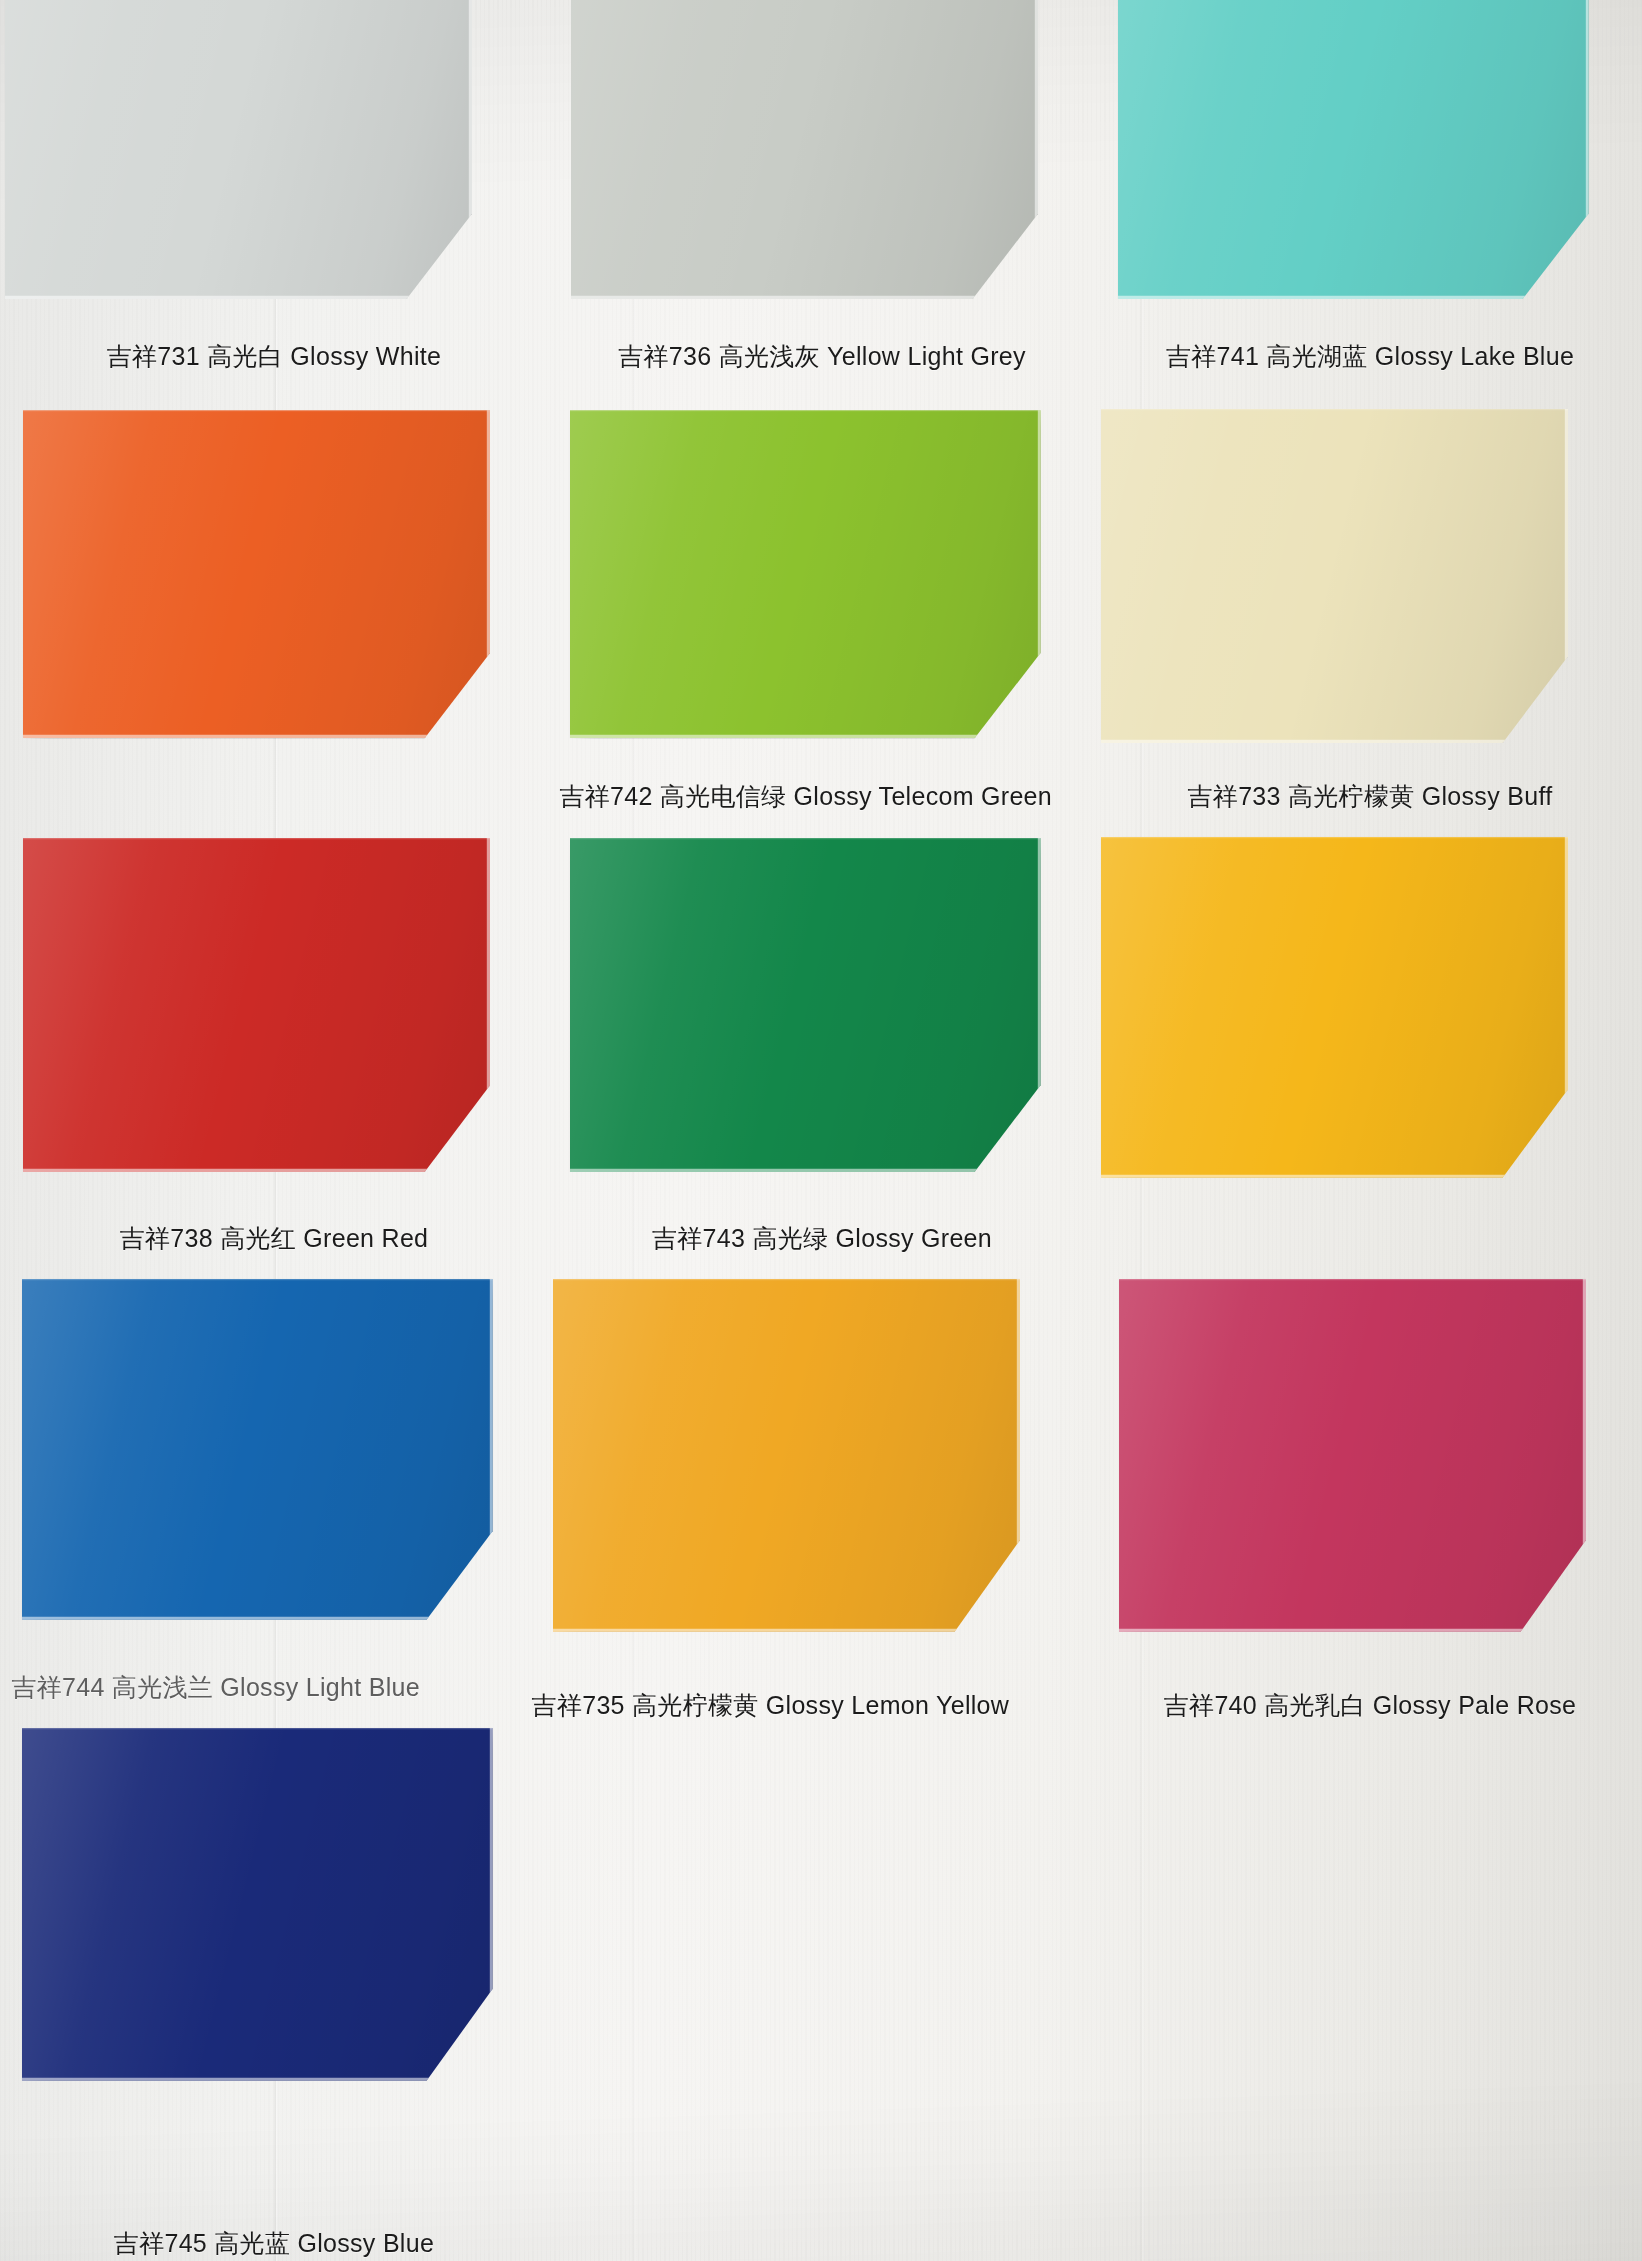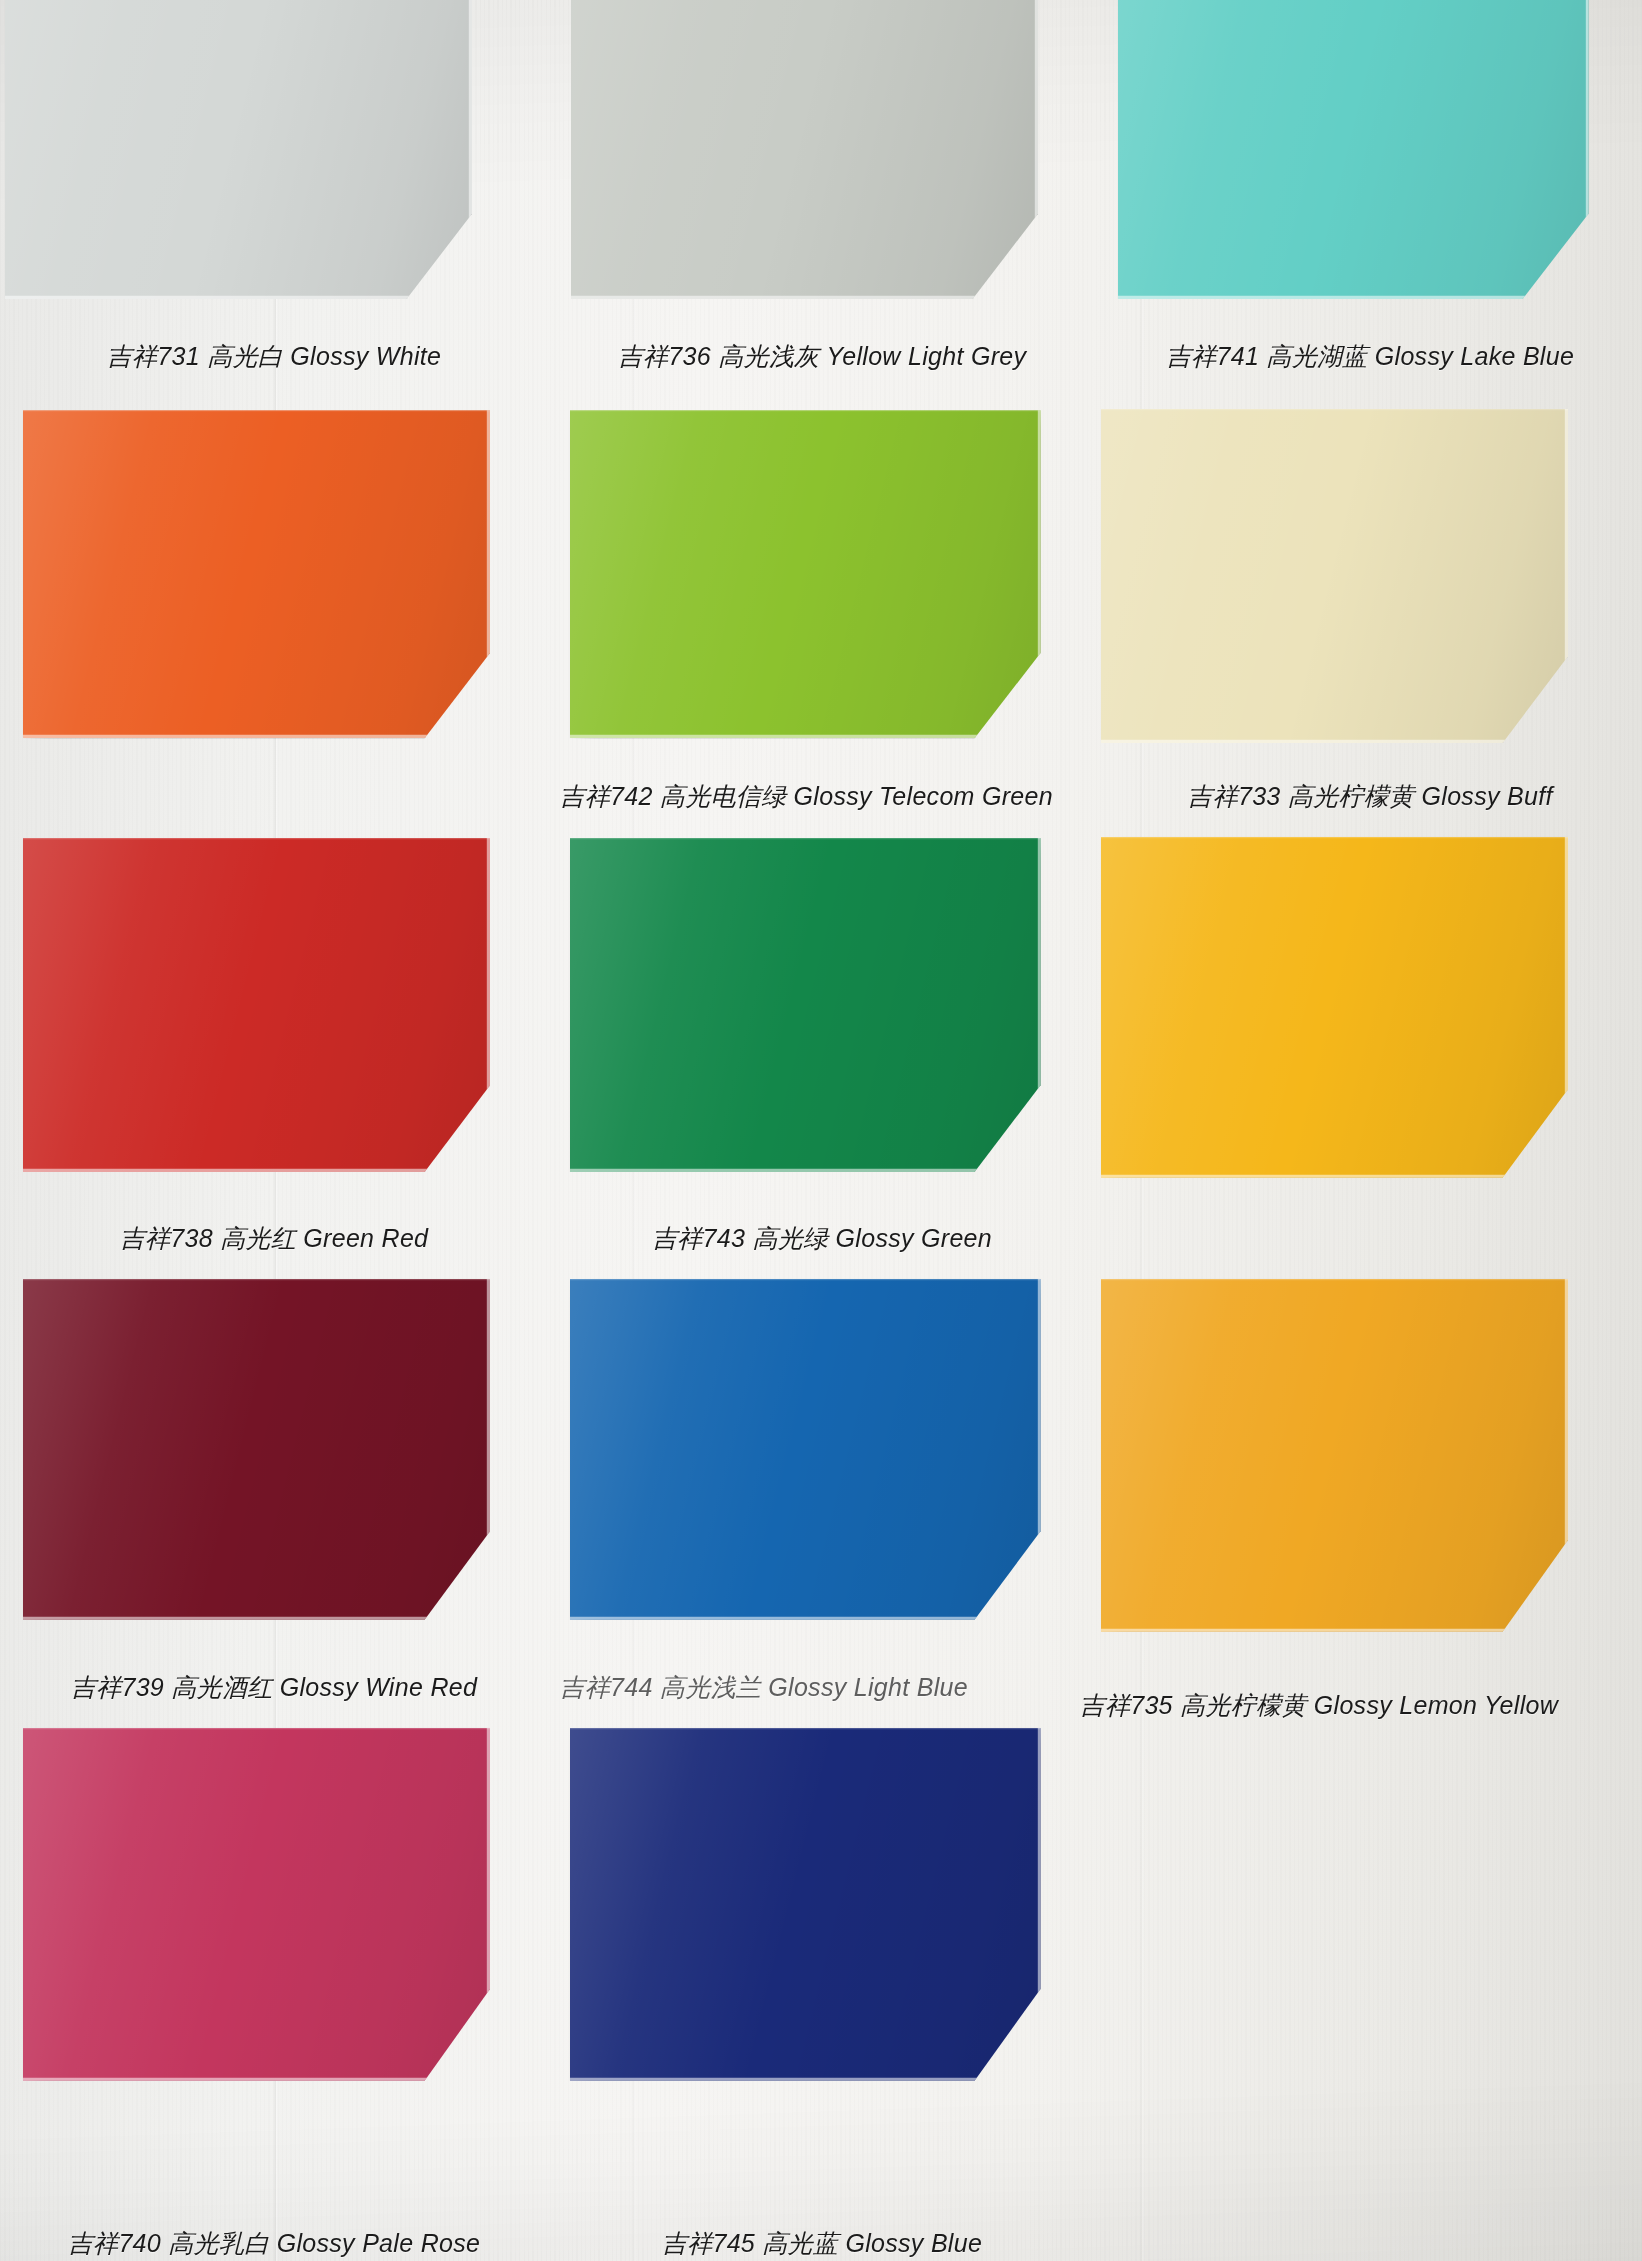--- a/index.html
+++ b/index.html
@@ -60,21 +60,20 @@
   .crease.c2 { left: 631px; opacity: .55; }
   .crease.c3 { left: 1139px; opacity: .5; }
 
   
   .swatch-grid {
     position: absolute;
     inset: 0;
     display: grid;
     grid-template-columns: repeat(3, 548px);
     grid-template-rows: 404px 429px 442px 449px 538px;
-    font-style: italic;
   }
   .swatch-cell {
     position: relative;
   }
 
   
   .chip-wrap {
     position: absolute;
     left: 0;
     right: 0;
@@ -225,27 +224,20 @@
       <div class="chip-label">吉祥743 高光绿 Glossy Green</div>
     </div>
 
     <div class="swatch-cell r4 c1col">
       <div class="chip-wrap">
         <div class="chip" style="background-color: rgb(245, 183, 26);"></div>
         <div class="chip-edge"></div>
       </div>
     </div>
 
-    <div class="swatch-cell r4 c2col">
-      <div class="chip-wrap">
-        <div class="chip" style="background-color: rgb(116, 20, 38);"></div>
-        <div class="chip-edge"></div>
-      </div>
-      <div class="chip-label">吉祥739 高光酒红 Glossy Wine Red</div>
-    </div>
 
     <div class="swatch-cell r4 c3col clip-right">
       <div class="chip-wrap">
         <div class="chip" style="background-color: rgb(21, 102, 176);"></div>
         <div class="chip-edge"></div>
       </div>
       <div class="chip-label">吉祥744 高光浅兰 Glossy Light Blue</div>
     </div>
 
     <div class="swatch-cell r5 c1col clip-left">

